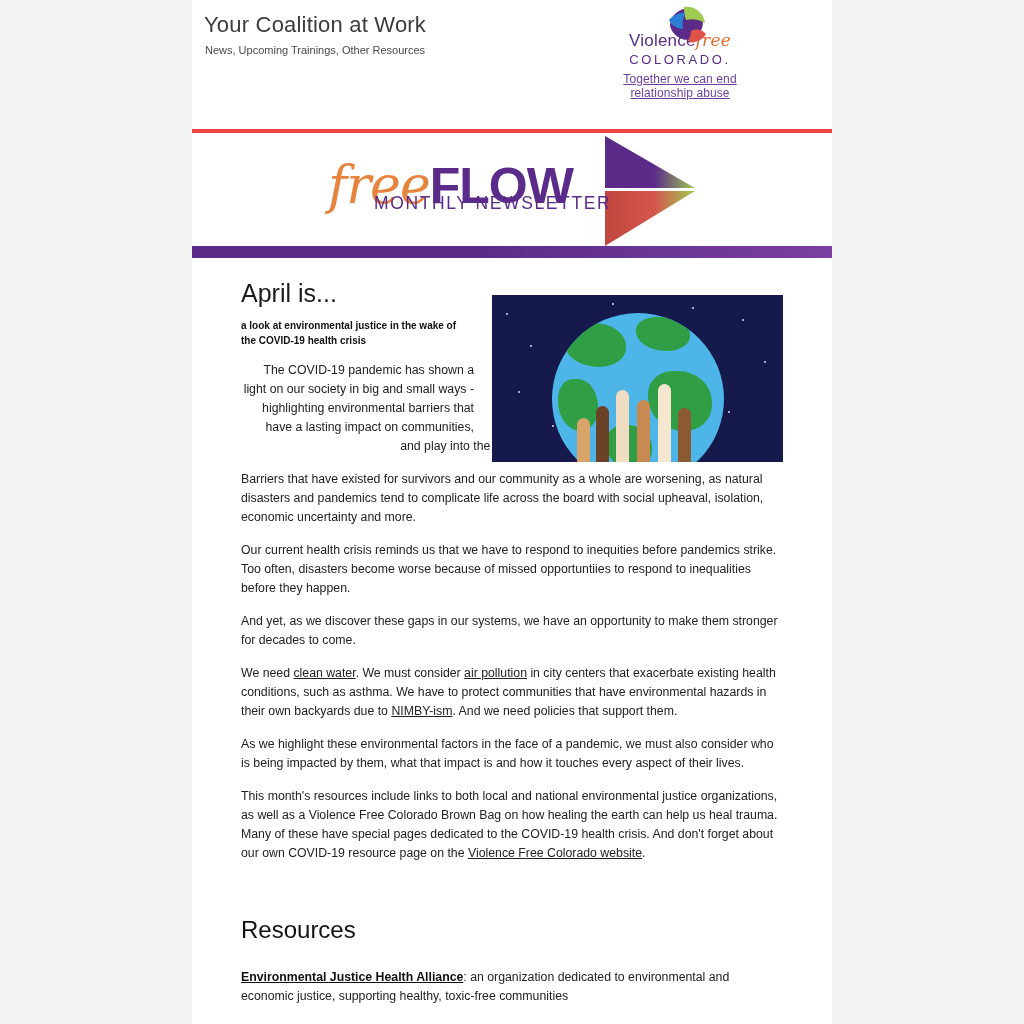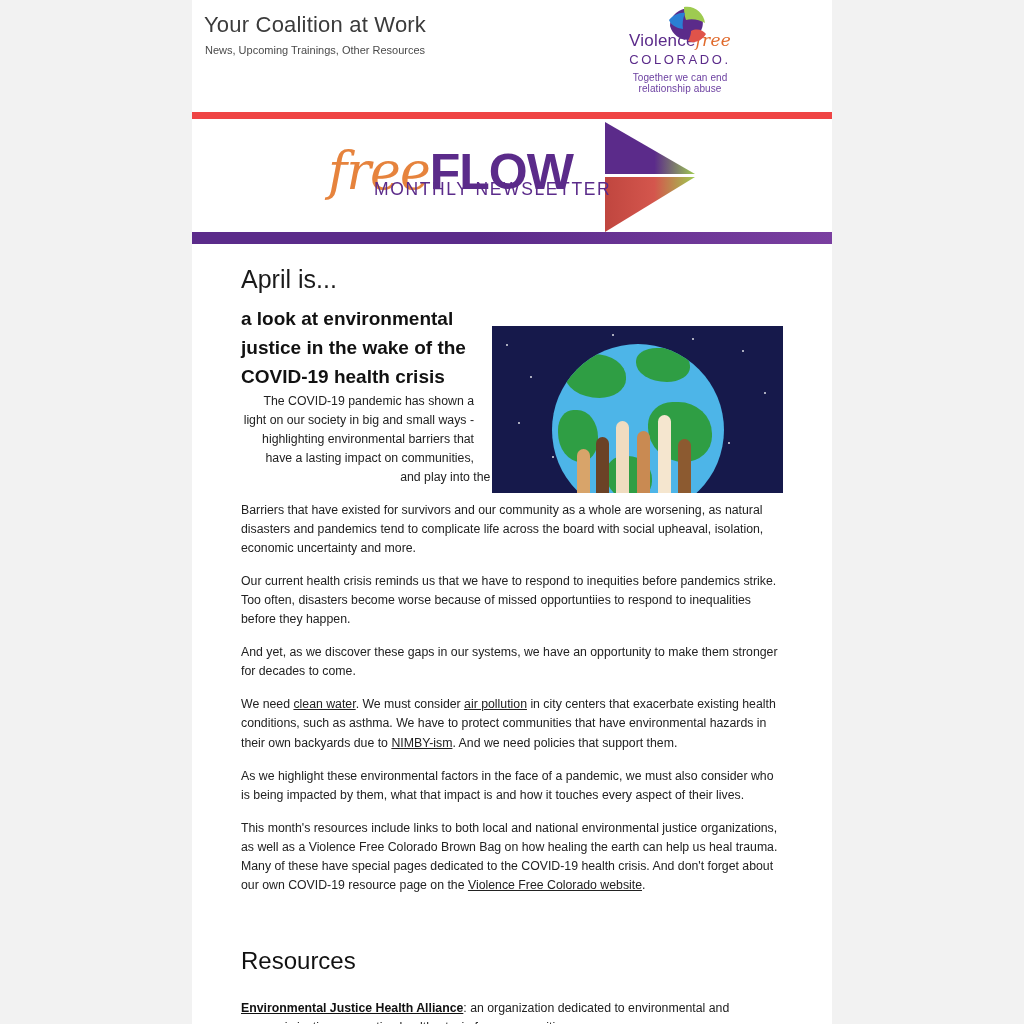--- a/index.html
+++ b/index.html
@@ -21,22 +21,22 @@
     top: 0;
     width: 640px;
     min-height: 1024px;
     background: #ffffff;
     box-sizing: border-box;
   }
 
   
   .masthead {
     position: relative;
-    height: 119px;
-    border-bottom: 7px solid #ef4444;
+    height: 133px;
+    border-bottom: 4px solid #ef4444;
     box-sizing: border-box;
   }
   .masthead-title {
     position: absolute;
     left: 12px;
     top: 12px;
     font-size: 22px;
     color: #3b3b3b;
     font-weight: normal;
     letter-spacing: 0.2px;
@@ -77,24 +77,25 @@
     color: #e06a2c;
     font-size: 17px;
   }
   .logo-colorado {
     font-size: 13px;
     letter-spacing: 2.6px;
     color: #5b2b8a;
     margin-top: 1px;
   }
   .logo-tag {
-    font-size: 10px;
+    font-size: 12px;
     color: #6b3fa0;
     margin-top: 5px;
     letter-spacing: 0.1px;
+    text-decoration: underline;
   }
 
   
   .banner {
     position: relative;
     height: 125px;
     background: #ffffff;
     overflow: hidden;
   }
   .banner-inner {
@@ -145,26 +146,26 @@
     padding: 22px 49px 0 49px;
   }
   .headline {
     font-size: 25px;
     font-weight: normal;
     color: #1a1a1a;
     margin: 0 0 10px 0;
     line-height: 1.1;
   }
   .subhead {
-    font-size: 19px;
+    font-size: 10px;
     font-weight: bold;
     color: #111;
     line-height: 1.55;
     width: 232px;
-    margin-bottom: 0;
+    margin-bottom: 12px;
   }
   .lead-wrap {
     position: relative;
     text-align: right;
   }
   .earth-img {
     position: absolute;
     right: -0px;
     top: -66px;
     width: 291px;

